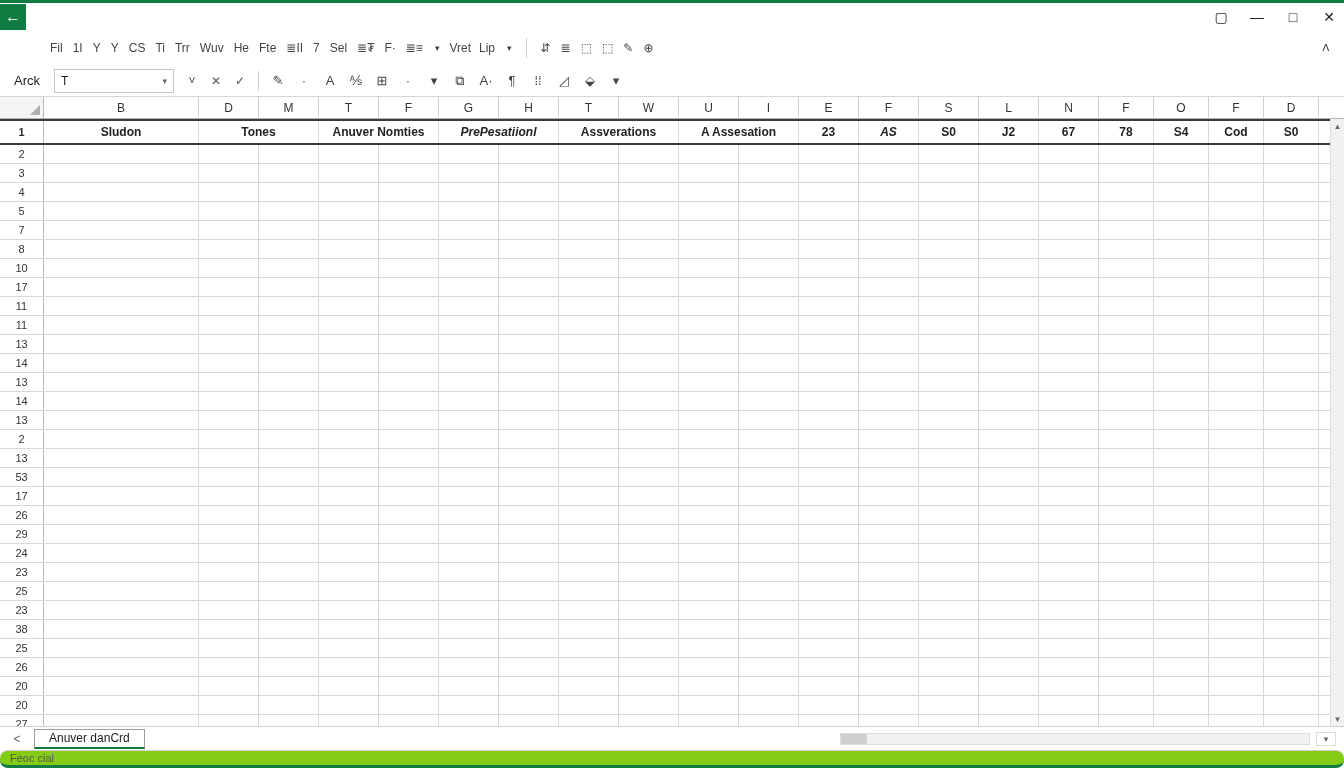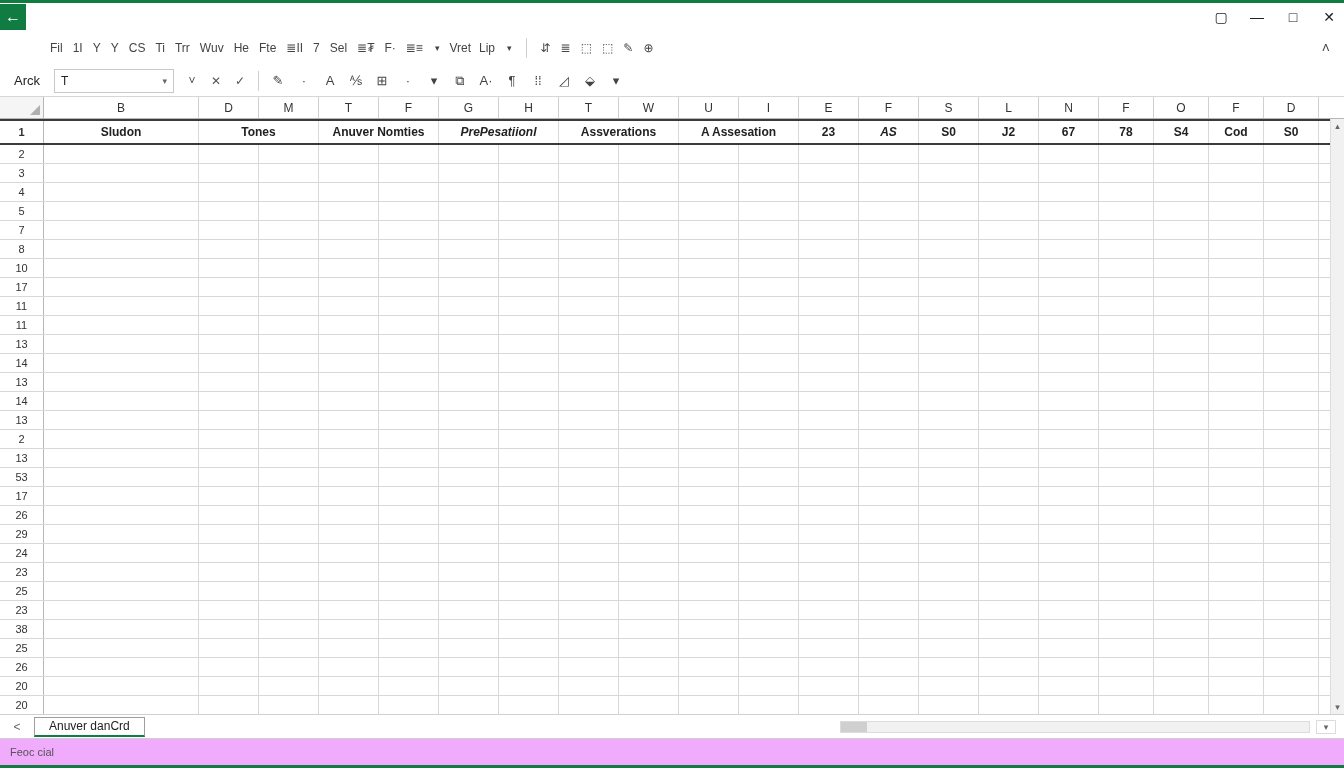--- a/index.html
+++ b/index.html
@@ -45,21 +45,21 @@
   .vscroll .arrow.bot { position:absolute; bottom:0; left:0; right:0; }
   
   .tabs-row { height:24px; display:flex; align-items:center; border-top:1px solid #cfcfcf; font-size:12px; background:#fff; }
   .tab-nav { width:34px; display:flex; align-items:center; justify-content:center; color:#666; cursor:default; }
   .sheet-tab { height:20px; padding:0 14px; border:1px solid #9e9e9e; border-bottom:2px solid #107c41; display:flex; align-items:center; background:#fff; font-size:12px; }
   .hscroll { flex:1; display:flex; align-items:center; justify-content:flex-end; padding:0 8px 0 0; }
   .hscroll .track { width:470px; height:12px; background:#f1f1f1; border:1px solid #dcdcdc; position:relative; }
   .hscroll .thumb { position:absolute; left:0; top:0; bottom:0; width:26px; background:#cfcfcf; }
   .hscroll .dd2 { width:20px; text-align:center; font-size:9px; color:#666; margin-left:6px; border:1px solid #dcdcdc; height:14px; line-height:12px;}
   
-  .status { height:30px; border-top:1px solid #cfcfcf; display:flex; align-items:center; padding:0 10px; font-size:11px; color:#555; background:#f0abfc; border-bottom:3px solid #107c41;}
+  .status { height:18px; border-top:1px solid #cfcfcf; display:flex; align-items:center; padding:0 10px; font-size:11px; color:#555; background:#84cc16; border-bottom:3px solid #107c41;border-radius:8px;}
 </style>
 </head>
 <body>
 
 <div class="app">
 
   <div class="titlebar">
     <div class="back-btn">
       <span>←</span>
     </div>

